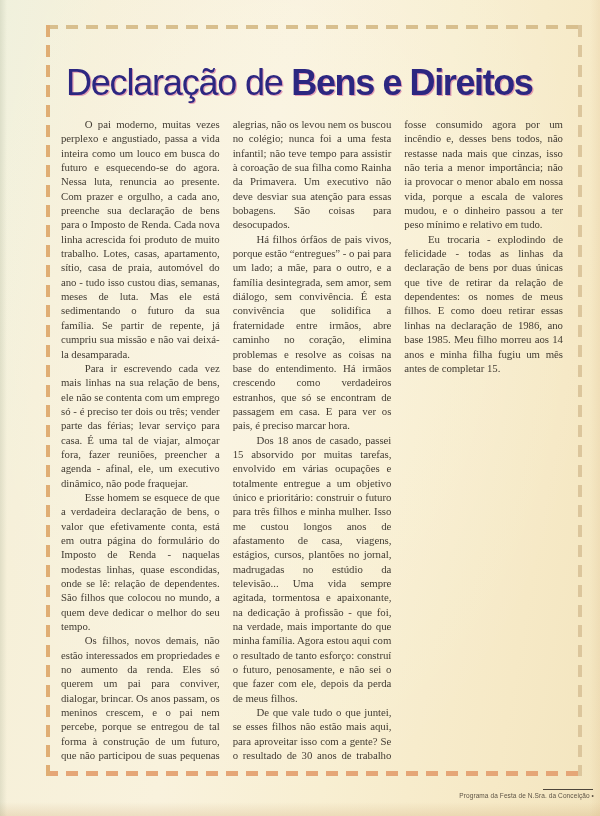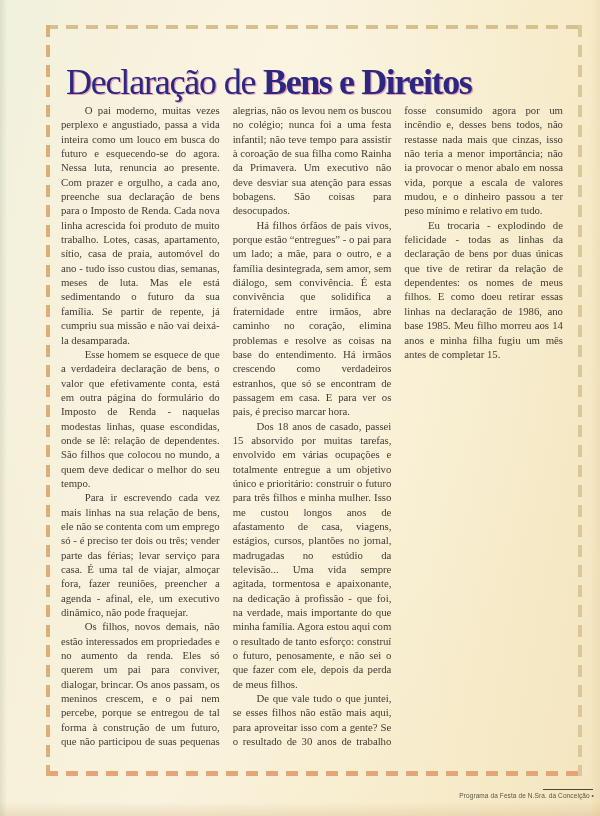--- a/index.html
+++ b/index.html
@@ -58,39 +58,39 @@
     right: 18px; top: 25px; height: 751px; width: 4px;
     background: repeating-linear-gradient(180deg, #dcc69c 0 12px, transparent 12px 20px);
   }
 
   
   .title {
     position: absolute;
     left: 66px;
     top: 63px;
     margin: 0;
-    font-family: Liberation Serif, serif;
+    font-family: Liberation Sans, sans-serif;
     font-size: 36px;
     line-height: 1.1;
     letter-spacing: -1.2px;
     white-space: nowrap;
     color: #2c2781;
     font-weight: 400;
     text-shadow: 1.2px 0.9px 0.6px rgba(198,32,120,0.40);
   }
   .title .t-bold {
     font-weight: 700;
     letter-spacing: -1.4px;
   }
 
   
   .article {
     position: absolute;
     left: 61px;
-    top: 103px;
+    top: 117px;
     width: 502px;
     height: 658px;
     column-count: 3;
     column-gap: 13px;
     column-fill: auto;
     overflow: hidden;
     font-size: 10.8px;
     line-height: 14.35px;
     letter-spacing: -0.05px;
     color: #423c33;
@@ -128,22 +128,22 @@
 
   <div class="b-edge b-top"></div>
   <div class="b-edge b-bottom"></div>
   <div class="b-edge b-left"></div>
   <div class="b-edge b-right"></div>
 
   <h1 class="title"><span>Declaração de </span><span class="t-bold">Bens e Direitos</span></h1>
 
   <div class="article" lang="pt">
     <p>O pai moderno, muitas vezes perplexo e angustiado, passa a vida inteira como um louco em busca do futuro e esquecendo-se do agora. Nessa luta, renuncia ao presente. Com prazer e orgulho, a cada ano, preenche sua declaração de bens para o Imposto de Renda. Cada nova linha acrescida foi produto de muito trabalho. Lotes, casas, apartamento, sítio, casa de praia, automóvel do ano - tudo isso custou dias, semanas, meses de luta. Mas ele está sedimentando o futuro da sua família. Se partir de repente, já cumpriu sua missão e não vai deixá-la desamparada.</p>
+    <p>Para ir escrevendo cada vez mais linhas na sua relação de bens, ele não se contenta com um emprego só - é preciso ter dois ou três; vender parte das férias; levar serviço para casa. É uma tal de viajar, almoçar fora, fazer reuniões, preencher a agenda - afinal, ele, um executivo dinâmico, não pode fraquejar.</p>
     <p>Esse homem se esquece de que a verdadeira declaração de bens, o valor que efetivamente conta, está em outra página do formulário do Imposto de Renda - naquelas modestas linhas, quase escondidas, onde se lê: relação de dependentes. São filhos que colocou no mundo, a quem deve dedicar o melhor do seu tempo.</p>
-    <p>Para ir escrevendo cada vez mais linhas na sua relação de bens, ele não se contenta com um emprego só - é preciso ter dois ou três; vender parte das férias; levar serviço para casa. É uma tal de viajar, almoçar fora, fazer reuniões, preencher a agenda - afinal, ele, um executivo dinâmico, não pode fraquejar.</p>
     <p>Os filhos, novos demais, não estão interessados em propriedades e no aumento da renda. Eles só querem um pai para conviver, dialogar, brincar. Os anos passam, os meninos crescem, e o pai nem percebe, porque se entregou de tal forma à construção de um futuro, que não participou de suas pequenas alegrias, não os levou nem os buscou no colégio; nunca foi a uma festa infantil; não teve tempo para assistir à coroação de sua filha como Rainha da Primavera. Um executivo não deve desviar sua atenção para essas bobagens. São coisas para desocupados.</p>
     <p>Há filhos órfãos de pais vivos, porque estão “entregues” - o pai para um lado; a mãe, para o outro, e a família desintegrada, sem amor, sem diálogo, sem convivência. É esta convivência que solidifica a fraternidade entre irmãos, abre caminho no coração, elimina problemas e resolve as coisas na base do entendimento. Há irmãos crescendo como verdadeiros estranhos, que só se encontram de passagem em casa. E para ver os pais, é preciso marcar hora.</p>
     <p>Dos 18 anos de casado, passei 15 absorvido por muitas tarefas, envolvido em várias ocupações e totalmente entregue a um objetivo único e prioritário: construir o futuro para três filhos e minha mulher. Isso me custou longos anos de afastamento de casa, viagens, estágios, cursos, plantões no jornal, madrugadas no estúdio da televisão... Uma vida sempre agitada, tormentosa e apaixonante, na dedicação à profissão - que foi, na verdade, mais importante do que minha família. Agora estou aqui com o resultado de tanto esforço: construí o futuro, penosamente, e não sei o que fazer com ele, depois da perda de meus filhos.</p>
     <p>De que vale tudo o que juntei, se esses filhos não estão mais aqui, para aproveitar isso com a gente? Se o resultado de 30 anos de trabalho fosse consumido agora por um incêndio e, desses bens todos, não restasse nada mais que cinzas, isso não teria a menor importância; não ia provocar o menor abalo em nossa vida, porque a escala de valores mudou, e o dinheiro passou a ter peso mínimo e relativo em tudo.</p>
     <p>Eu trocaria - explodindo de felicidade - todas as linhas da declaração de bens por duas únicas que tive de retirar da relação de dependentes: os nomes de meus filhos. E como doeu retirar essas linhas na declaração de 1986, ano base 1985. Meu filho morreu aos 14 anos e minha filha fugiu um mês antes de completar 15.</p>
   </div>
 
   <div class="footer">
     <div class="footer-rule"></div>
     <span>Programa da Festa de N.Sra. da Conceição •</span>

